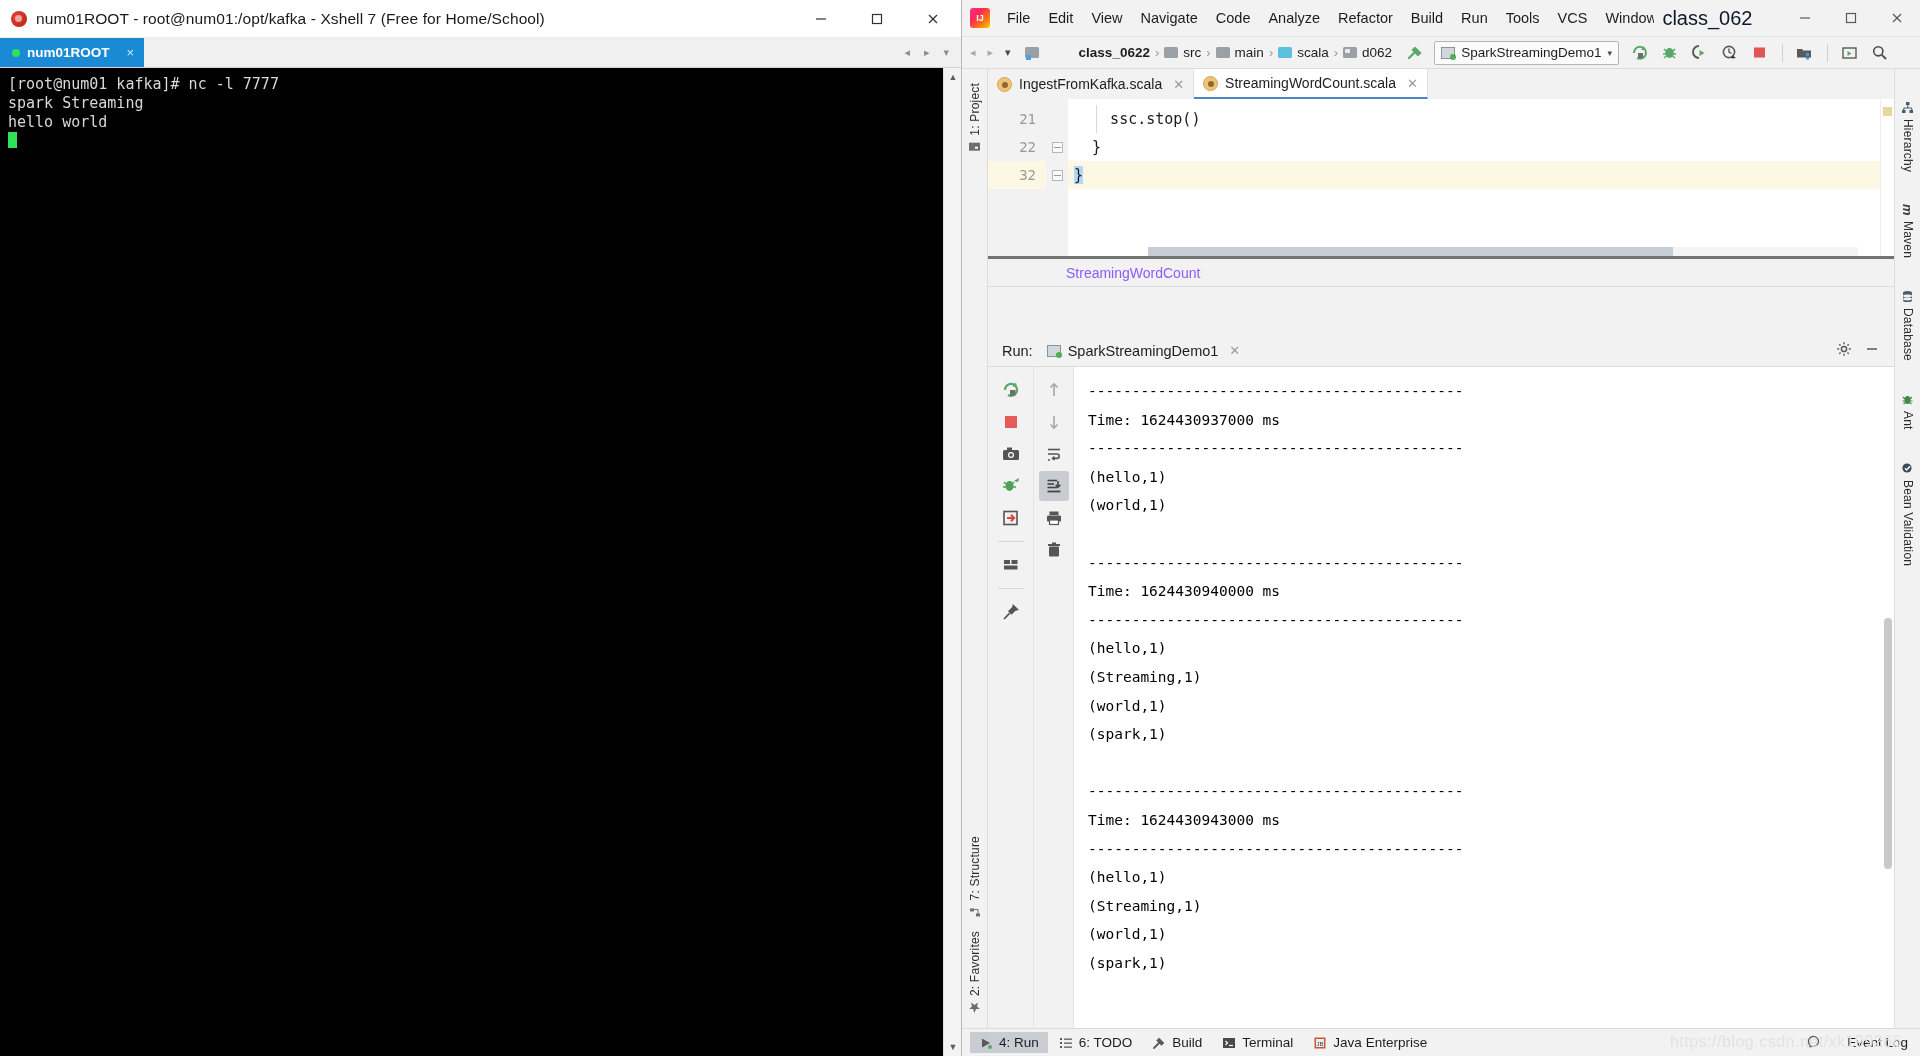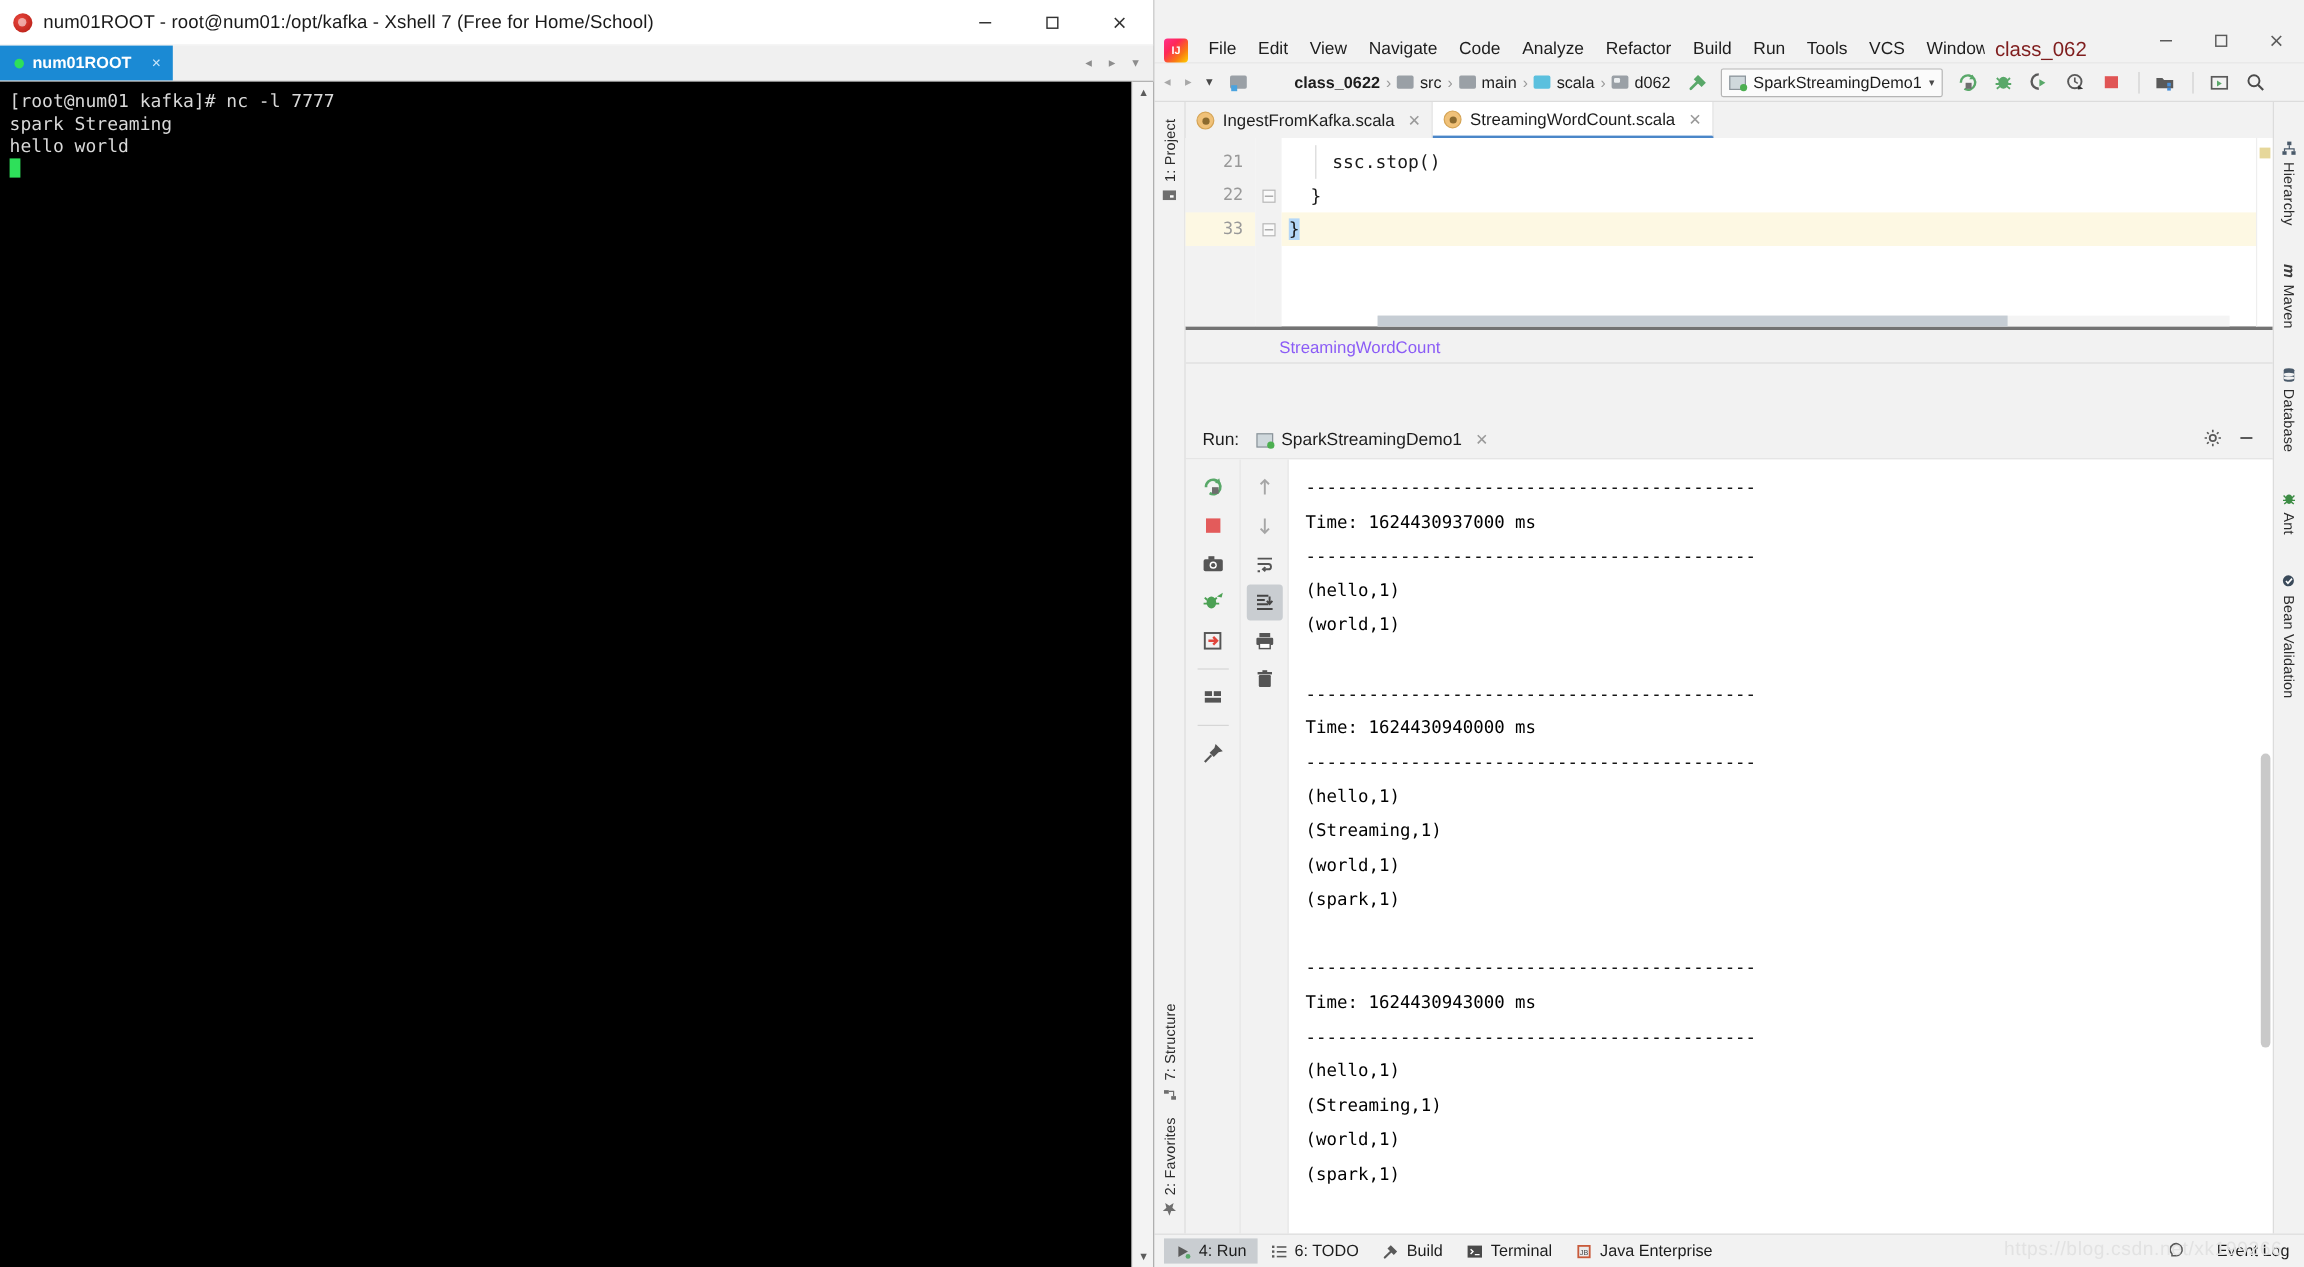--- a/index.html
+++ b/index.html
@@ -73,35 +73,35 @@
   }
   .xs-scroll .arrow.bot { position: absolute; bottom: 0; left: 0; }
 
   
   .idea {
     position: absolute; left: 962px; top: 0; width: 958px; height: 1056px;
     background: #f2f2f2; display: flex; flex-direction: column;
     font-size: 14px; color: #1d1d1d;
   }
   .idea-menubar {
-    height: 37px; background: #f2f2f2; display: flex; align-items: flex-end;
-    flex: 0 0 37px; border-bottom: 1px solid #e3e3e3; padding-left: 4px; margin-top: 16px;
+    height: 37px; background: #f2f2f2; display: flex; align-items: center;
+    flex: 0 0 37px; border-bottom: 1px solid #e3e3e3; padding-left: 4px;
   }
   .idea-icon-app {
     width: 20px; height: 20px; flex: 0 0 20px; margin: 0 8px 0 4px;
     background: linear-gradient(135deg,#ff318c 0%, #fe2857 35%, #f97a12 70%, #ffd000 100%);
     border-radius: 3px; position: relative;
   }
   .idea-icon-app:after {
     content: "IJ"; position: absolute; inset: 0; color: #fff;
     font-size: 9px; font-weight: bold; display: flex; align-items: center; justify-content: center;
   }
   .menu-item { padding: 3px 9px; font-size: 14.5px; color: #1d1d1d; white-space: nowrap; }
   .menu-clip { overflow: hidden; max-width: 58px; }
-  .proj-ghost { color: #7f1d1d; font-size: 17px; padding: 0 8px; white-space: nowrap; }
+  .proj-ghost { color: #0f172a; font-size: 20px; padding: 0 8px; white-space: nowrap; }
   .idea-wbtns { margin-left: auto; display: flex; }
   .idea-wbtn { width: 46px; height: 37px; display: flex; align-items: center; justify-content: center; color: #5a5a5a; }
 
   .idea-navbar {
     height: 32px; background: #f2f2f2; display: flex; align-items: center;
     flex: 0 0 32px; padding-left: 6px; gap: 0px; border-bottom: 1px solid #dcdcdc;
   }
   .crumb { display: flex; align-items: center; gap: 5px; padding: 0 4px; font-size: 13.5px; white-space: nowrap;}
   .crumb.bold { font-weight: bold; gap: 40px; }
   .crumb-sep { color: #9a9a9a; font-size: 13px; padding: 0 1px; }
@@ -467,21 +467,21 @@
             <span class="scala-ico"></span>
             <span>StreamingWordCount.scala</span>
             <span class="etab-x">✕</span>
           </div>
         </div>
 
         <div class="editor">
           <div class="gutter">
             <div class="gline">21</div>
             <div class="gline">22</div>
-            <div class="gline cur">33</div>
+            <div class="gline cur">32</div>
           </div>
           <div class="foldcol">
             <div class="foldmark"></div>
             <div class="foldmark">
                 <span class="fold-icon"></span>
               </div>
             <div class="foldmark">
                 <span class="fold-icon"></span>
               </div>
           </div>

